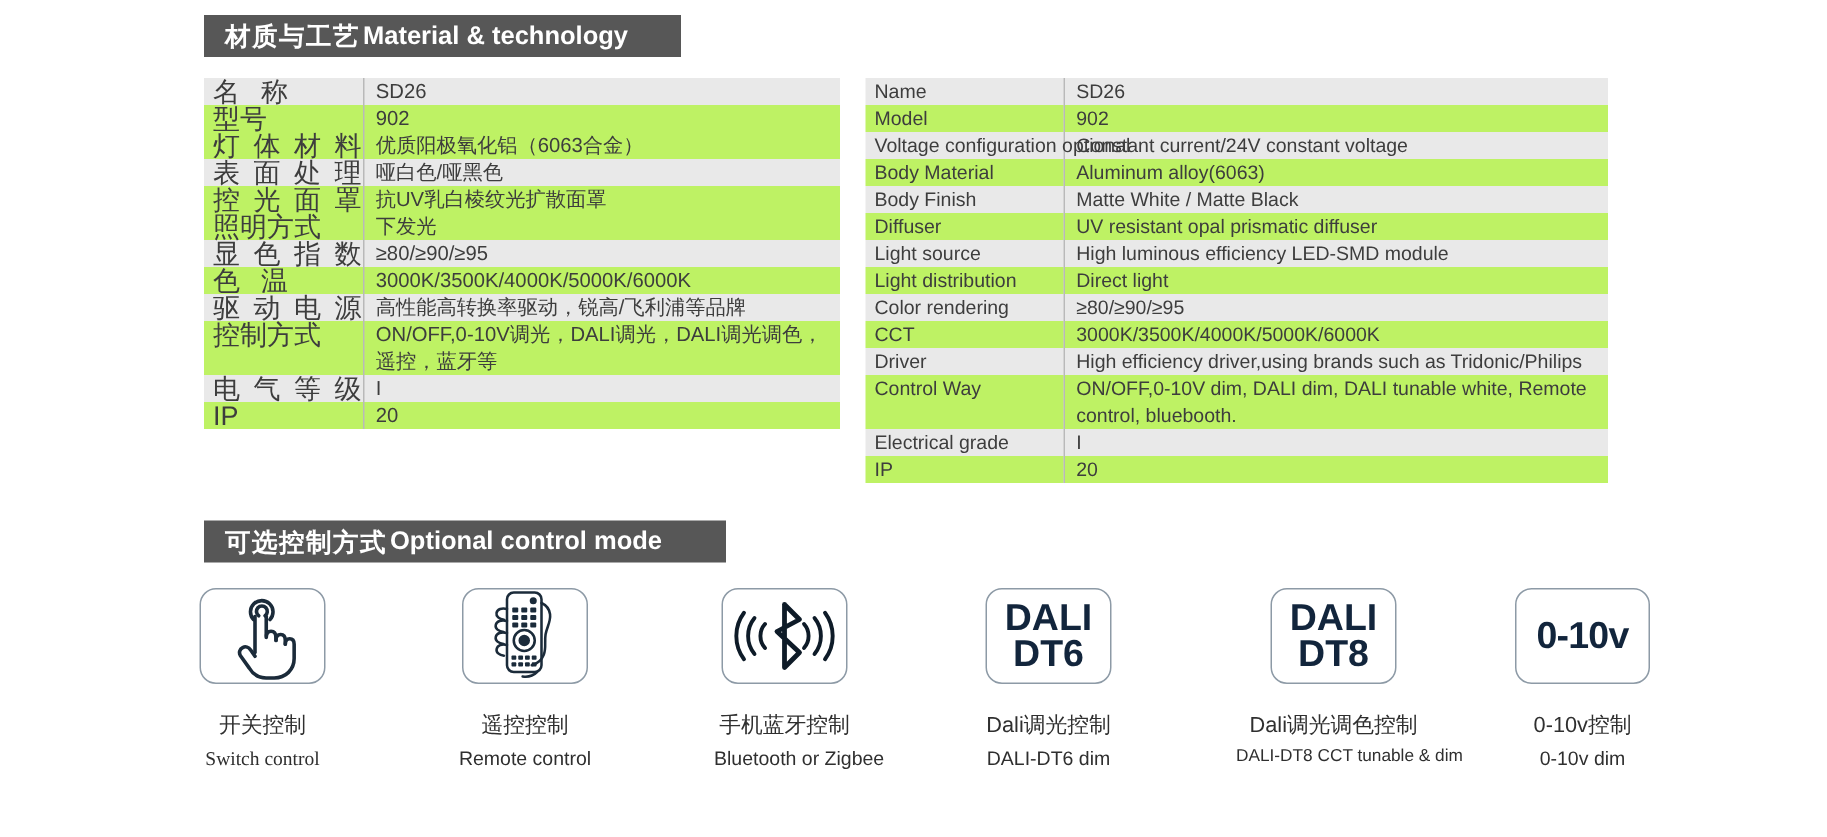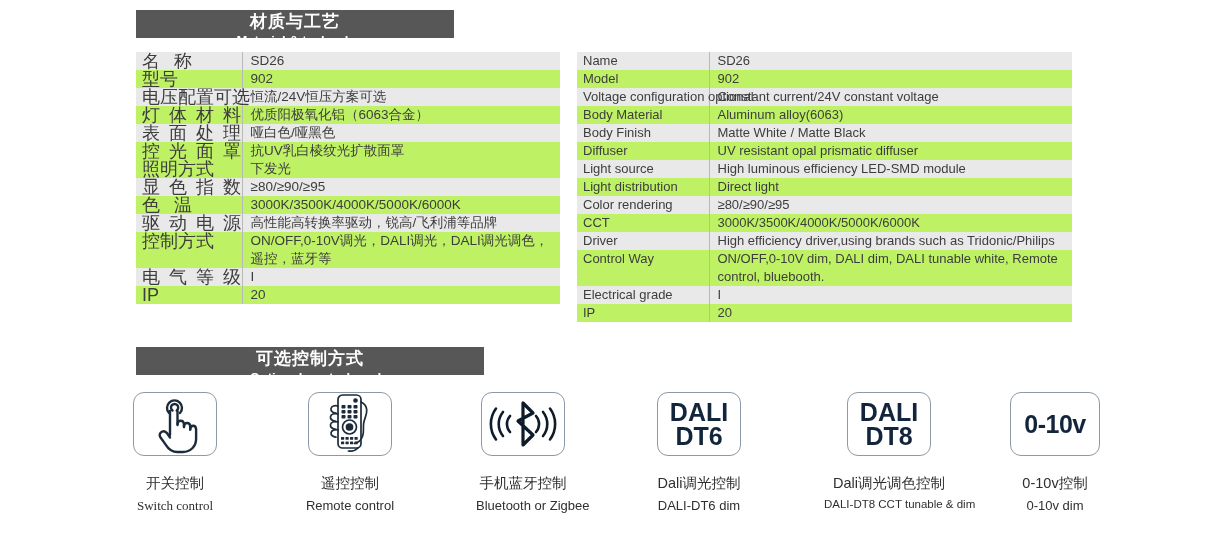--- a/index.html
+++ b/index.html
@@ -15,24 +15,23 @@
   
   .section-bar{
     position:absolute;
     background:#575757;
     color:#ffffff;
     display:flex;
     align-items:center;
     box-sizing:border-box;
     padding:0 14px;
     white-space:nowrap;
-    flex-direction:column;
   }
   .section-bar .cn{font-size:17px;font-weight:bold;letter-spacing:1px;}
-  .section-bar .en{font-size:13px;font-weight:bold;margin-left:18px;}
+  .section-bar .en{font-size:17px;font-weight:bold;margin-left:2px;}
 
   #bar-material{left:136px;top:10px;width:318px;height:28px;}
   #bar-control{left:136px;top:347px;width:348px;height:28px;}
 
   
   .spec-table{
     position:absolute;
     border-collapse:collapse;
     table-layout:fixed;
   }
@@ -142,24 +141,20 @@
       <col class="c2">
     </colgroup>
   <tbody>
     <tr class="alt">
       <td class="k"><span class="sp2">名 称</span></td>
       <td class="v">SD26</td>
     </tr>
     <tr class="plain">
       <td class="k"><span>型号</span></td>
       <td class="v">902</td>
-    </tr>
-    <tr class="alt">
-      <td class="k"><span>电压配置可选</span></td>
-      <td class="v">恒流/24V恒压方案可选</td>
     </tr>
     <tr class="plain">
       <td class="k"><span class="sp3">灯 体 材 料</span></td>
       <td class="v">优质阳极氧化铝（6063合金）</td>
     </tr>
     <tr class="alt">
       <td class="k"><span class="sp3">表 面 处 理</span></td>
       <td class="v">哑白色/哑黑色</td>
     </tr>
     <tr class="plain">

